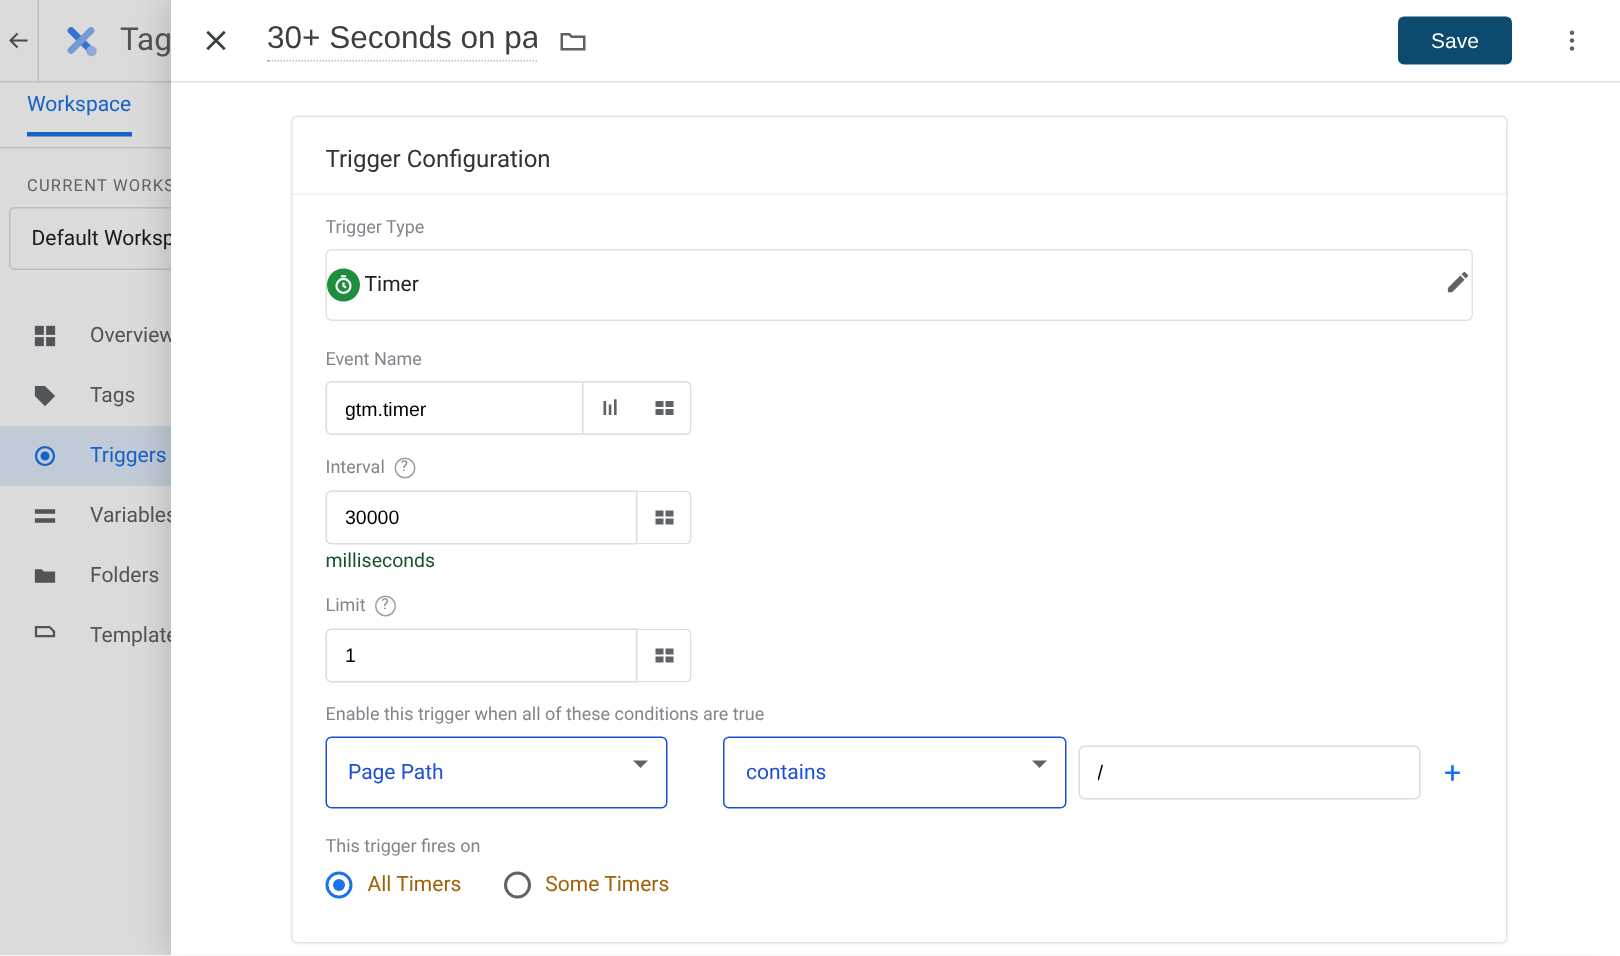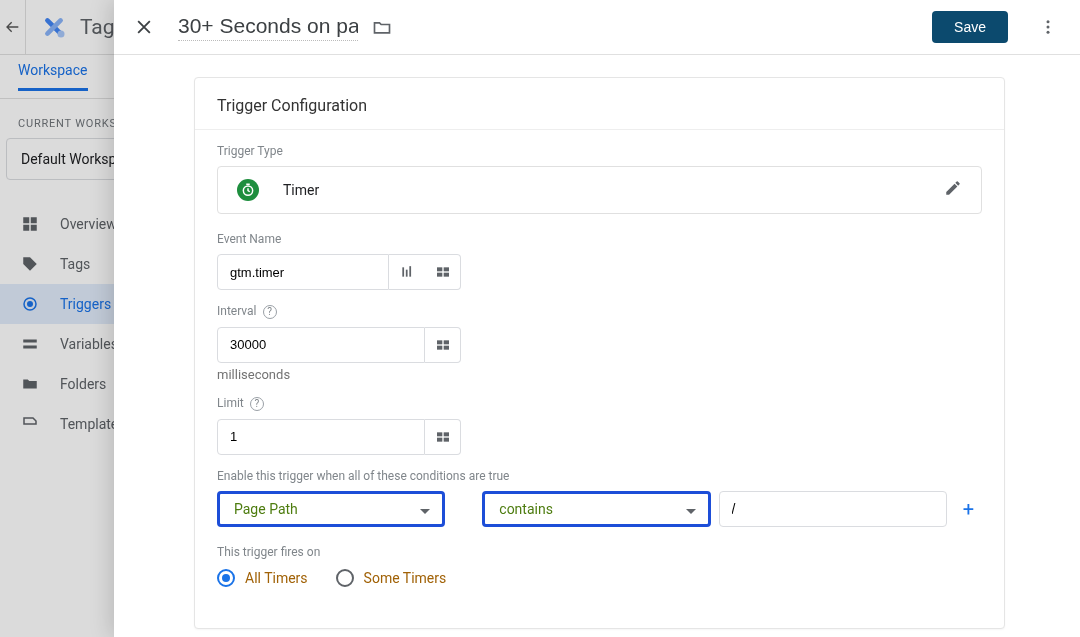--- a/index.html
+++ b/index.html
@@ -30,35 +30,35 @@
     .ov-folder { color:#5f6368; display:flex; align-items:center; }
     .ov-spacer { flex:1; }
     .ov-save { background:#0c4a6e; color:#fff; border:none; font-size:14px; font-weight:500; padding: 8px 22px; border-radius:4px; }
     .ov-more { width:36px; height:36px; display:flex; align-items:center; justify-content:center; color:#5f6368; margin-left:8px; }
     
     .card { position:absolute; left: 80px; right: 75px; top: 77px; bottom: 8px; background:#fff; border:1px solid #e5e5e5; border-radius:4px; box-shadow: 0 1px 2px rgba(0,0,0,.04); }
     .card-title { font-size: 16px; color:#333; padding: 18px 22px 14px; border-bottom:1px solid #eee; }
     .card-body { padding: 14px 22px 18px; }
     .lbl-sm { font-size: 12px; color: #80868b; margin-bottom: 8px; display:block; }
     
-    .type-row { border:1px solid #e0e0e0; border-radius:4px; padding: 12px 19px; display:flex; align-items:center; gap:24px; margin-bottom: 18px; }
+    .type-row { border:1px solid #e0e0e0; border-radius:4px; padding: 12px 0; display:flex; align-items:center; gap:3px; margin-bottom: 18px; }
     .timer-icon { width:22px; height:22px; border-radius:50%; background:#1e8e3e; color:#fff; display:flex; align-items:center; justify-content:center; font-size:13px; }
     .type-txt { flex:1; font-size:14px; color:#202124; }
     .edit-ic { color:#5f6368; }
     
     .field-row { margin-bottom: 14px; }
     .inpwrap { display:flex; align-items:center; }
     .inp { height:36px; border:1px solid #dadce0; border-radius:4px 0 0 4px; padding: 0 12px; font-size:13px; width: 208px; outline:none; }
     .inp-bars { width:36px; height:36px; border-top:1px solid #dadce0; border-bottom:1px solid #dadce0; display:flex; align-items:center; justify-content:center; color:#5f6368; }
     .inp-brick { width:36px; height:36px; border:1px solid #dadce0; border-left:none; border-radius:0 4px 4px 0; display:flex; align-items:center; justify-content:center; color:#5f6368; }
-    .hint { font-size:13px; color:#737373; margin-top:4px; }
+    .hint { font-size:13px; color:#14532d; margin-top:4px; }
     .help { display:inline-flex; width:14px; height:14px; border:1px solid #9aa0a6; color:#80868b; border-radius:50%; font-size:10px; align-items:center; justify-content:center; margin-left:6px; vertical-align:middle; }
     
     .cond-row { display:flex; gap: 8px; align-items:center; }
-    .sel { height:36px; border:3px solid #1d4ed8; border-radius:4px; padding: 0 30px 0 14px; font-size:14px; background:#fff; display:flex; align-items:center; position:relative; color:#4d7c0f; }
+    .sel { height:48px; border:1px solid #1d4ed8; border-radius:4px; padding: 0 30px 0 14px; font-size:14px; background:#fff; display:flex; align-items:center; position:relative; color:#1d4ed8; }
     .sel::after { content:""; position:absolute; right:12px; top:15px; border:5px solid transparent; border-top-color:#5f6368; }
     .sel.var { width: 230px; }
     .sel.op { width: 230px; margin-left: 29px; }
     .valinp { height:36px; border:1px solid #dadce0; border-radius:4px; padding: 0 12px; font-size:14px; width: 230px; outline:none; }
     .plus { color:#1a73e8; font-size:20px; padding: 0 8px; line-height:1; }
     
     .radios { display:flex; gap: 28px; align-items:center; margin-top: 10px; }
     .rad { display:flex; align-items:center; gap:10px; font-size:14px; color:#a16207; }
     .rcirc { width:18px; height:18px; border-radius:50%; border:2px solid #5f6368; position:relative; }
     .rcirc.on { border-color:#1a73e8; }

